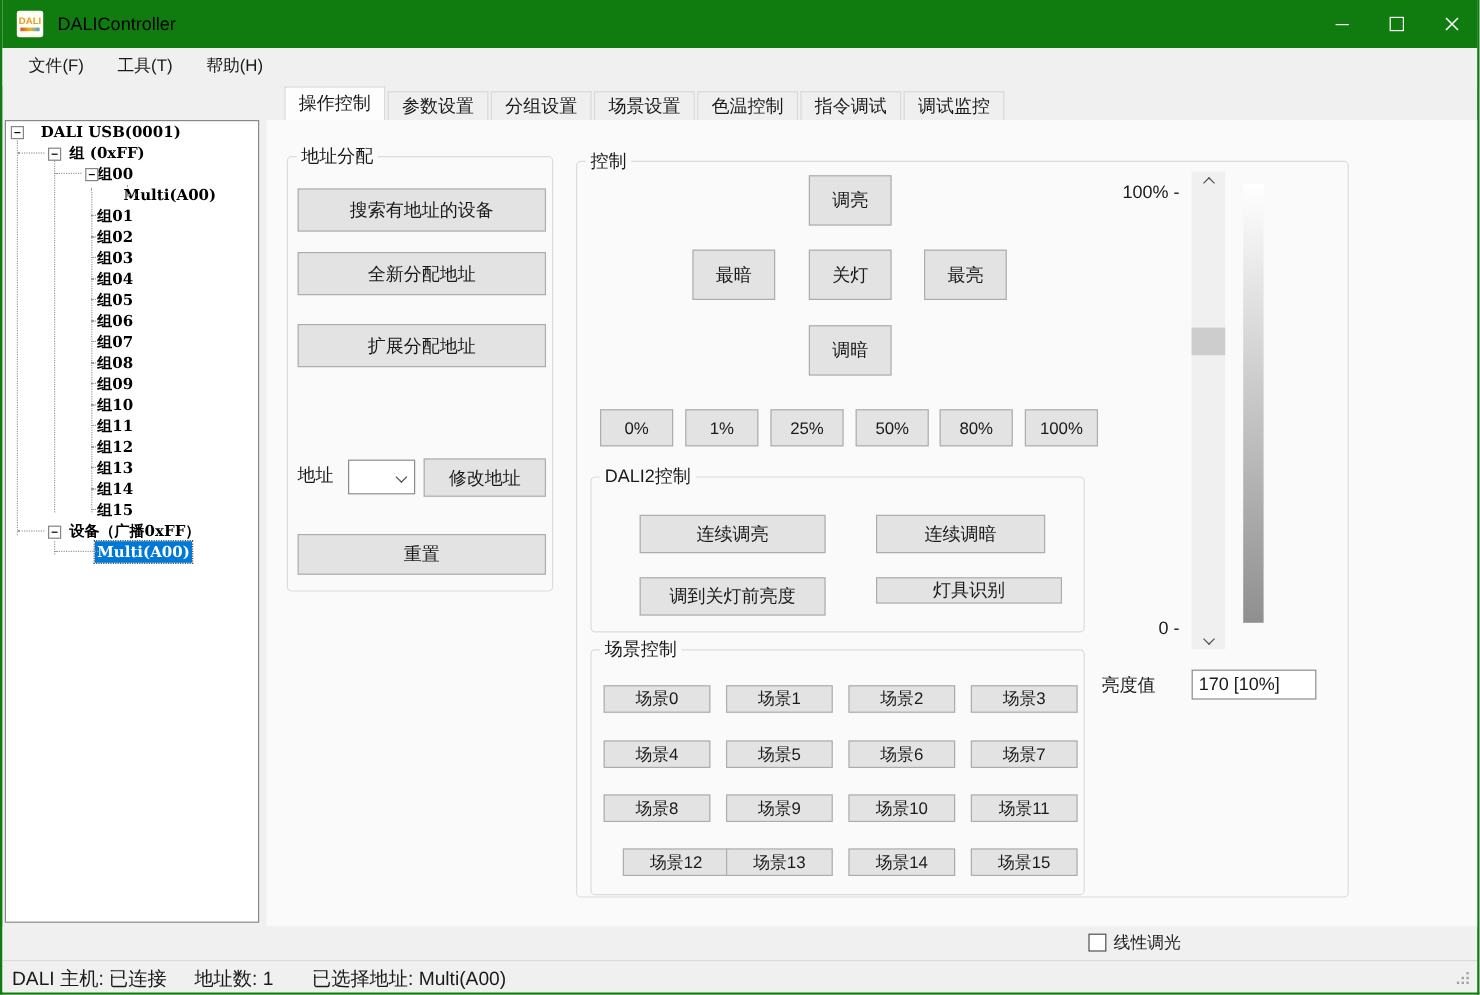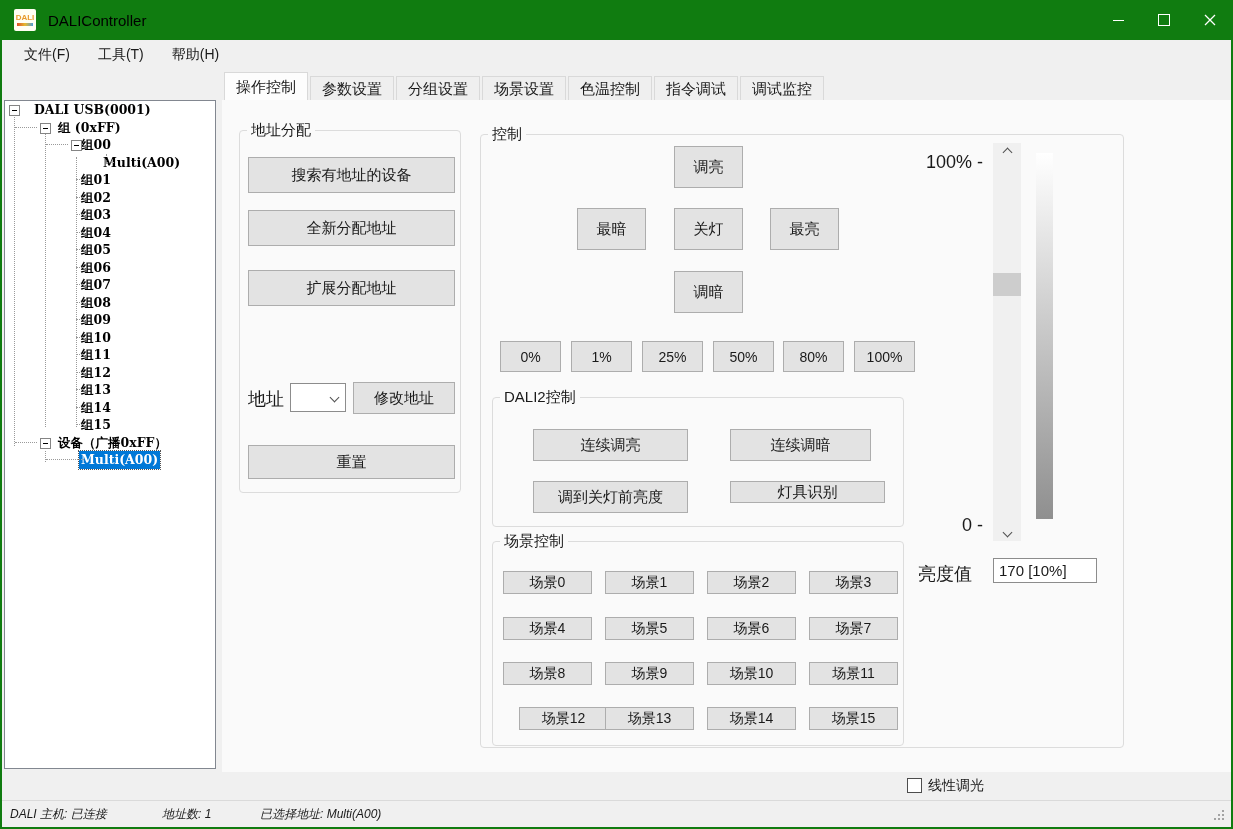--- a/index.html
+++ b/index.html
@@ -35,45 +35,45 @@
   .s1::before{left:10px;width:22px;}
   .s2::before{left:41px;width:22px;}
   .s3::before{left:71px;width:8px;}
   .s4::before{left:101px;width:8px;}
   .s5::before{left:41px;width:38px;}
   .guide{position:absolute;border-left:1px dotted #9a9a9a;width:0;}
   .sel{background:#0078d7;color:#fff;outline:1px dotted #555;}
   
   .tabstrip{position:absolute;left:222px;top:72px;display:flex;align-items:flex-end;gap:2px;}
   .tab{height:24px;line-height:24px;padding:0 11px;font-size:15px;color:#1a1a1a;background:#efefef;border:1px solid #d9d9d9;border-bottom:none;}
-  .tab.active{height:28px;line-height:28px;background:#fdfdfd;}
+  .tab.active{height:28px;line-height:28px;background:#fdfdfd;margin-left:13px;}
   
   .tabpage{position:absolute;left:220px;top:100px;width:1011px;height:672px;background:#fafafa;}
   .groupbox{position:absolute;border:1px solid #dcdcdc;border-radius:4px;box-sizing:border-box;}
   .grouplabel{position:absolute;top:-10px;left:7px;background:#fafafa;padding:0 4px;font-size:15px;color:#1a1a1a;white-space:nowrap;}
   .btn{position:absolute;background:#e3e3e3;border:1px solid #adadad;box-sizing:border-box;display:flex;align-items:center;justify-content:center;font-size:15px;color:#1a1a1a;white-space:nowrap;}
   .btn-sm{font-size:14px;}
-  .lbl{position:absolute;font-size:18px;color:#1a1a1a;white-space:nowrap;}
+  .lbl{position:absolute;font-size:15px;color:#1a1a1a;white-space:nowrap;}
   
   .combo{position:absolute;background:#fff;border:1px solid #8c8c8c;box-sizing:border-box;display:flex;align-items:center;}
   .combo .chev{margin-left:auto;margin-right:7px;}
   .chev{display:inline-block;width:6px;height:6px;border-left:1.5px solid #505050;border-bottom:1.5px solid #505050;}
   .chev.down{transform:rotate(-45deg);}
   .chev.up{transform:rotate(135deg);}
   
   .vscroll{position:absolute;background:#f0f0f0;}
   .varrow{position:absolute;left:0;width:100%;height:18px;display:flex;align-items:center;justify-content:center;}
   .vthumb{position:absolute;left:0;width:100%;background:#cdcdcd;}
   .gradientbar{position:absolute;background:linear-gradient(#ffffff,#8f8f8f);}
   .valuebox{position:absolute;background:#fff;border:1px solid #8c8c8c;box-sizing:border-box;font-size:15px;color:#1a1a1a;display:flex;align-items:center;padding-left:5px;}
   
   .bottomstrip{position:absolute;left:0;top:772px;width:100%;height:28px;background:#f0f0f0;}
   .checkbox{position:absolute;width:13px;height:13px;background:#fff;border:1px solid #4d4d4d;box-sizing:content-box;}
   .statusbar{position:absolute;left:0;top:800px;width:100%;height:27px;background:#f0f0f0;border-top:1px solid #dadada;box-sizing:border-box;}
-  .status-item{position:absolute;top:5px;font-size:12px;color:#1a1a1a;white-space:nowrap;font-style:italic;}
+  .status-item{position:absolute;top:5px;font-size:16px;color:#1a1a1a;white-space:nowrap;}
   .grip{position:absolute;right:5px;bottom:5px;width:12px;height:12px;}
   .grip::before{content:"";position:absolute;left:8px;top:0;width:2px;height:2px;background:#a3a3a3;
     box-shadow:-4px 4px 0 #a3a3a3,0 4px 0 #a3a3a3,-8px 8px 0 #a3a3a3,-4px 8px 0 #a3a3a3,0 8px 0 #a3a3a3;}
 </style>
 </head>
 <body>
 
 <div class="window">
 
   <div class="titlebar">

